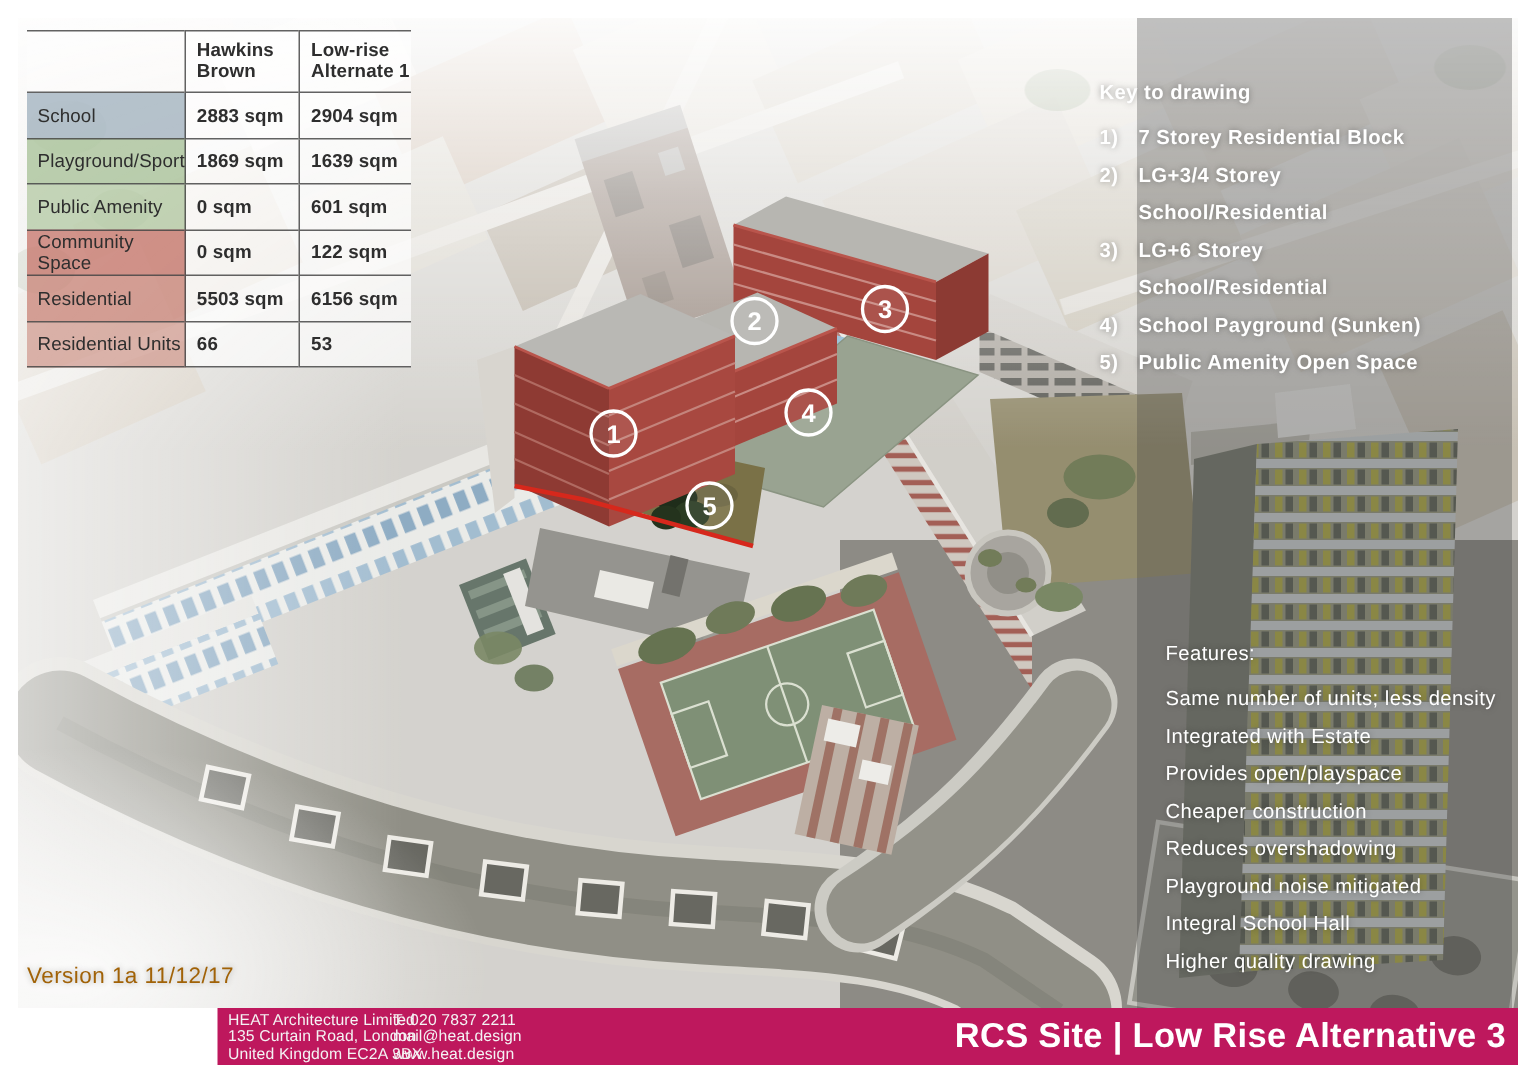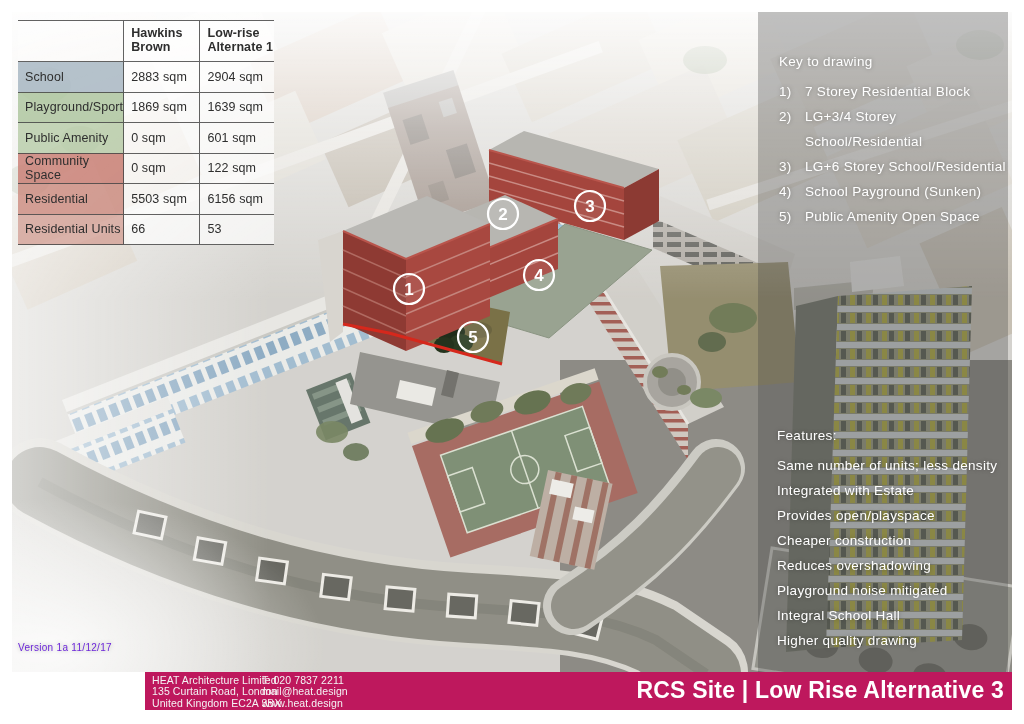--- a/index.html
+++ b/index.html
@@ -9,35 +9,35 @@
 
   
   .cmp-table{position:absolute;left:18px;top:20px;width:256px;border-collapse:collapse;
              font-size:12.5px;color:#2e2e2e;letter-spacing:.1px;
              border-top:1px solid rgba(70,70,70,.85);border-bottom:1px solid rgba(70,70,70,.85);}
   .cmp-table td,.cmp-table th{padding:0 0 0 7px;vertical-align:middle;font-weight:normal;text-align:left;}
   .cmp-table thead th{height:40px;font-weight:bold;line-height:1.1;background:rgba(255,255,255,.62);}
   .cmp-table thead th.corner{background:rgba(255,255,255,.25);}
   .cmp-table tbody tr{border-top:1px solid rgba(70,70,70,.85);}
   .cmp-table tbody td{height:29.5px;}
-  .cmp-table td.val{background:rgba(255,255,255,.66);}
+  .cmp-table td.val{background:rgba(255,255,255,.66);font-weight:bold;}
   .cmp-table .c2{border-left:1px solid rgba(70,70,70,.85);margin-left:18px;}
 
   
   .panel{position:absolute;color:#fff;font-size:13.5px;letter-spacing:.3px;
          text-shadow:0 0 4px rgba(0,0,0,.35);}
   .panel .p-title{margin:0 0 10px 0;}
   .panel ul{list-style:none;margin:0;padding:0;}
   .panel li{line-height:25px;display:flex;}
   .panel li .num{width:26px;flex:none;}
-  #key-panel{left:779px;top:54px;width:235px;}
+  #key-panel{left:733px;top:54px;width:235px;font-weight:bold;}
   #features-panel{left:777px;top:428px;width:235px;}
 
   
-  .version{position:absolute;left:18px;top:642px;color:#6d28d9;font-size:10px;
+  .version{position:absolute;left:18px;top:642px;color:#a16207;font-size:15px;
            letter-spacing:.3px;text-shadow:0 0 4px rgba(0,0,0,.3);}
 
   
   .footer-white{position:absolute;left:0;top:672px;width:1024px;height:52px;background:#ffffff;}
   .footer-bar{position:absolute;left:145px;top:672px;width:867px;height:38px;background:#be185d;}
   .addr{position:absolute;top:3px;color:#f4f3f4;font-size:10.5px;line-height:11.3px;letter-spacing:.1px;}
   .addr.company{left:7px;}
   .addr.contact{left:117px;}
   .sheet-title{position:absolute;right:8px;top:0;height:38px;line-height:37px;
                color:#ffffff;font-size:23px;font-weight:bold;letter-spacing:.2px;}

